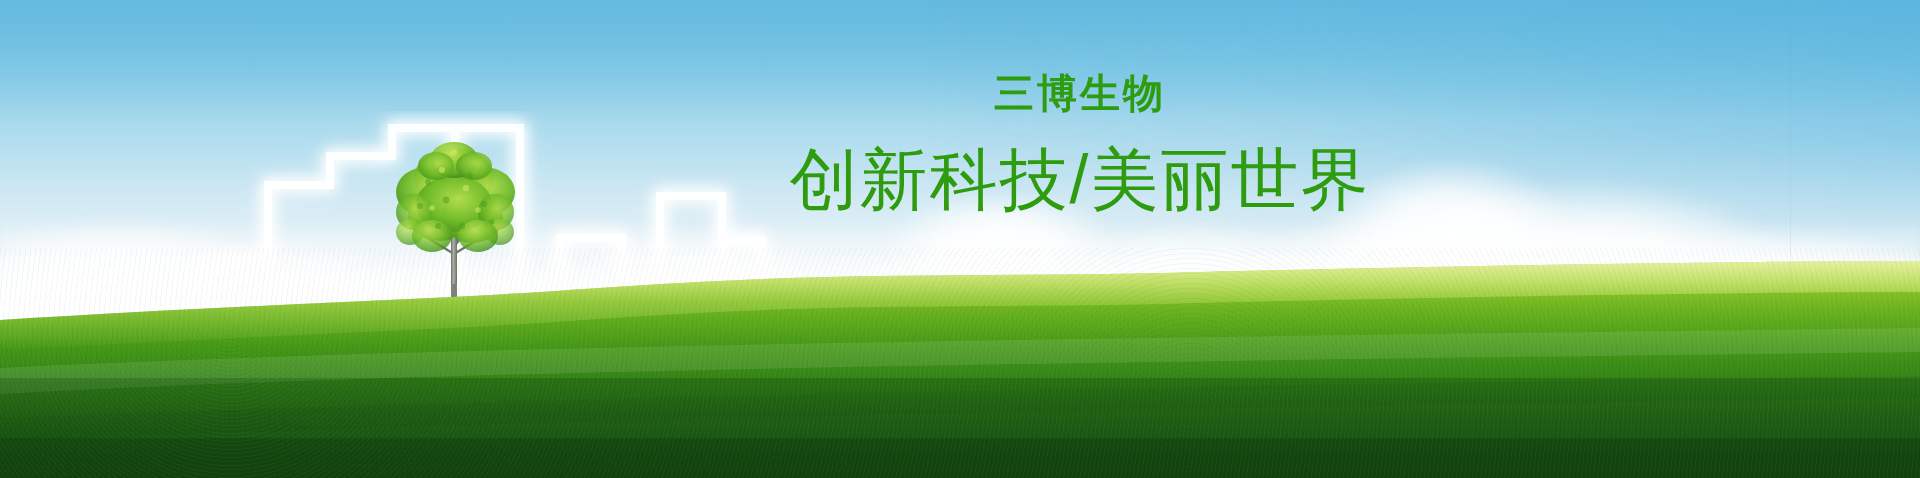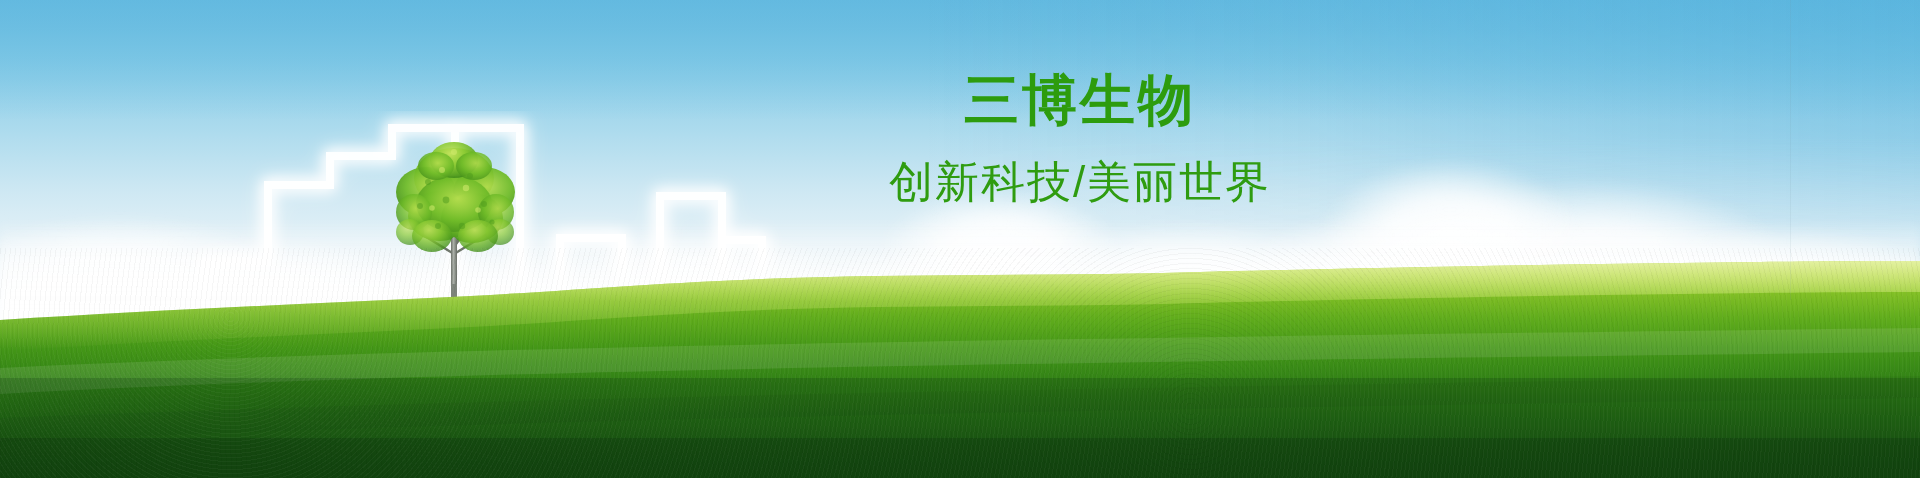--- a/index.html
+++ b/index.html
@@ -87,31 +87,31 @@
 
   
   .headline-wrap{
     position:absolute;
     left:700px; top:72px;
     width:760px;
     text-align:center;
   }
   .headline{
     font-family:"Liberation Sans","DejaVu Sans",sans-serif;
-    font-size:55px;
+    font-size:40px;
     font-weight:700;
     letter-spacing:3px;
     line-height:1.05;
     color:#2d9c0e;
     white-space:nowrap;
   }
   .subhead{
     margin-top:28px;
     font-family:"Liberation Sans","DejaVu Sans",sans-serif;
-    font-size:44px;
+    font-size:68px;
     font-weight:400;
     letter-spacing:2px;
     line-height:1.1;
     color:#2f9c10;
     white-space:nowrap;
   }
 
   
   .seam{
     position:absolute; top:0; left:1790px; width:1px; height:300px;

